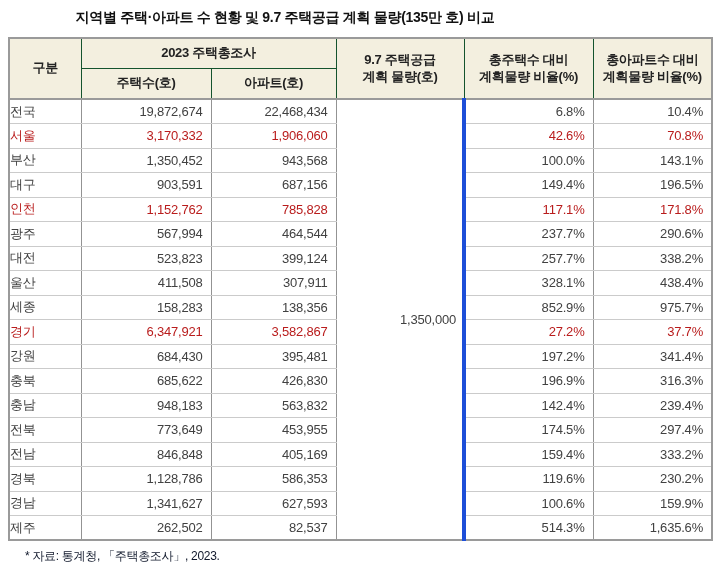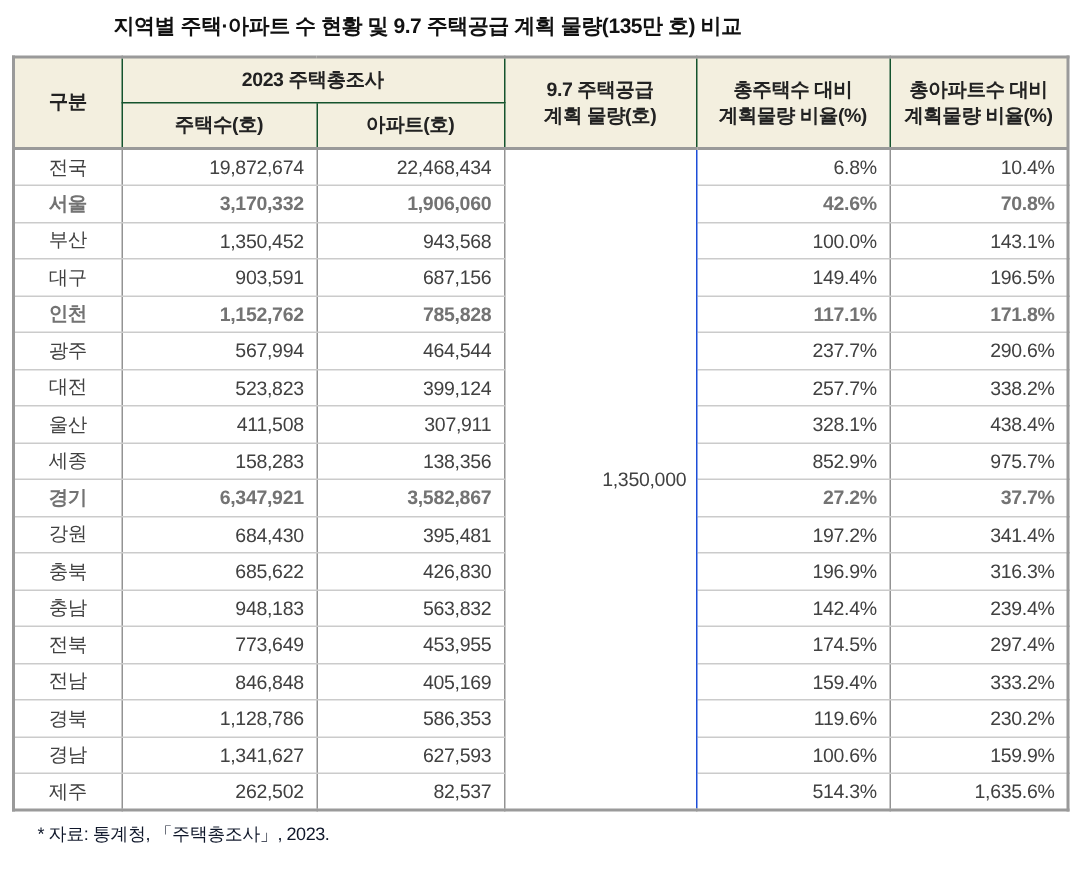--- a/index.html
+++ b/index.html
@@ -46,29 +46,29 @@
   tbody tr { height: 24.5px; }
   tbody td {
     font-size: 13px;
     color: #414141;
     border-right: 1px solid #939393;
     border-bottom: 1px solid #cbcbcb;
     vertical-align: middle;
     white-space: nowrap;
     letter-spacing: -0.2px;
   }
-  tbody td.region { text-align: center; }
+  tbody td.region { text-align: left; }
   tbody td.num { text-align: right; padding-right: 8px; }
   tbody td.plan {
     text-align: right;
     padding-right: 6px;
     border-bottom: none;
-    border-right: 1px solid #1d4ed8;
-  }
-  tbody tr.bold td { font-weight: bold; color: #737373; }
+    border-right: 4px solid #1d4ed8;
+  }
+  tbody tr.bold td { font-weight: normal; color: #b91c1c; }
   .footer-note {
     position: absolute;
     left: 25px; top: 548px;
     font-size: 12px;
     color: #0f172a;
     letter-spacing: -0.3px;
   }
 </style>
 </head>
 <body>

